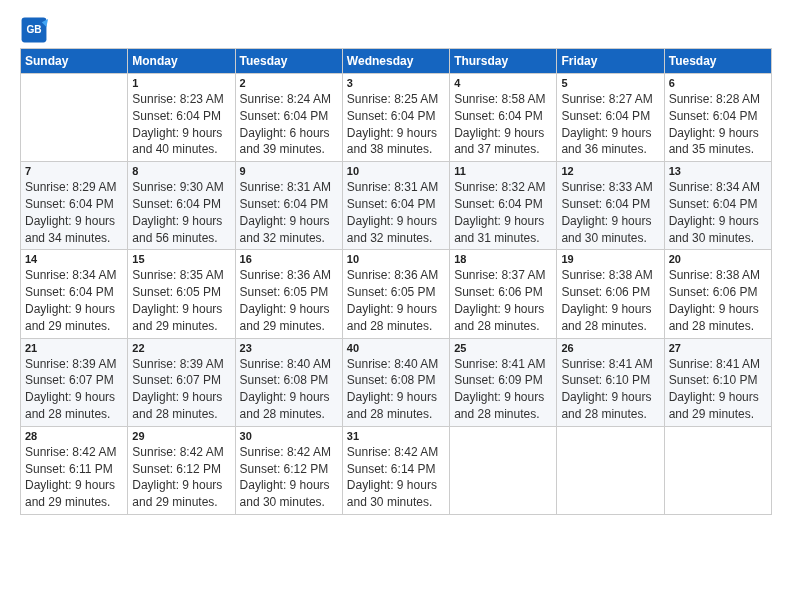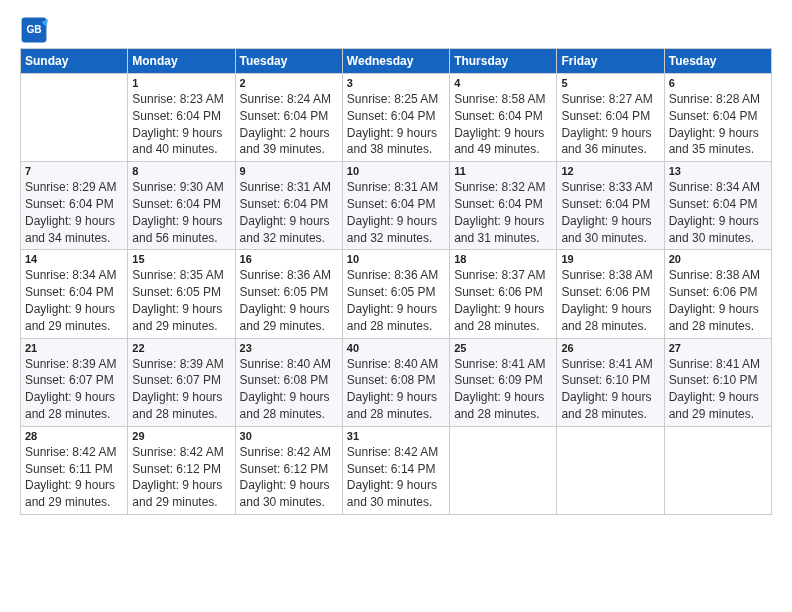--- a/index.html
+++ b/index.html
@@ -135,37 +135,37 @@
             <span>Sunrise: 8:23 AM</span><br>
             <span>Sunset: 6:04 PM</span><br>
             <span>Daylight: 9 hours and 40 minutes.</span>
           </div>
           </td>
           <td>
             <span class="day-num">2</span>
           <div class="cell-content">
             <span>Sunrise: 8:24 AM</span><br>
             <span>Sunset: 6:04 PM</span><br>
-            <span>Daylight: 2 hours and 39 minutes.</span>
+            <span>Daylight: 6 hours and 39 minutes.</span>
           </div>
           </td>
           <td>
             <span class="day-num">3</span>
           <div class="cell-content">
             <span>Sunrise: 8:25 AM</span><br>
             <span>Sunset: 6:04 PM</span><br>
             <span>Daylight: 9 hours and 38 minutes.</span>
           </div>
           </td>
           <td>
             <span class="day-num">4</span>
           <div class="cell-content">
             <span>Sunrise: 8:58 AM</span><br>
             <span>Sunset: 6:04 PM</span><br>
-            <span>Daylight: 9 hours and 49 minutes.</span>
+            <span>Daylight: 9 hours and 37 minutes.</span>
           </div>
           </td>
           <td>
             <span class="day-num">5</span>
           <div class="cell-content">
             <span>Sunrise: 8:27 AM</span><br>
             <span>Sunset: 6:04 PM</span><br>
             <span>Daylight: 9 hours and 36 minutes.</span>
           </div>
           </td>

